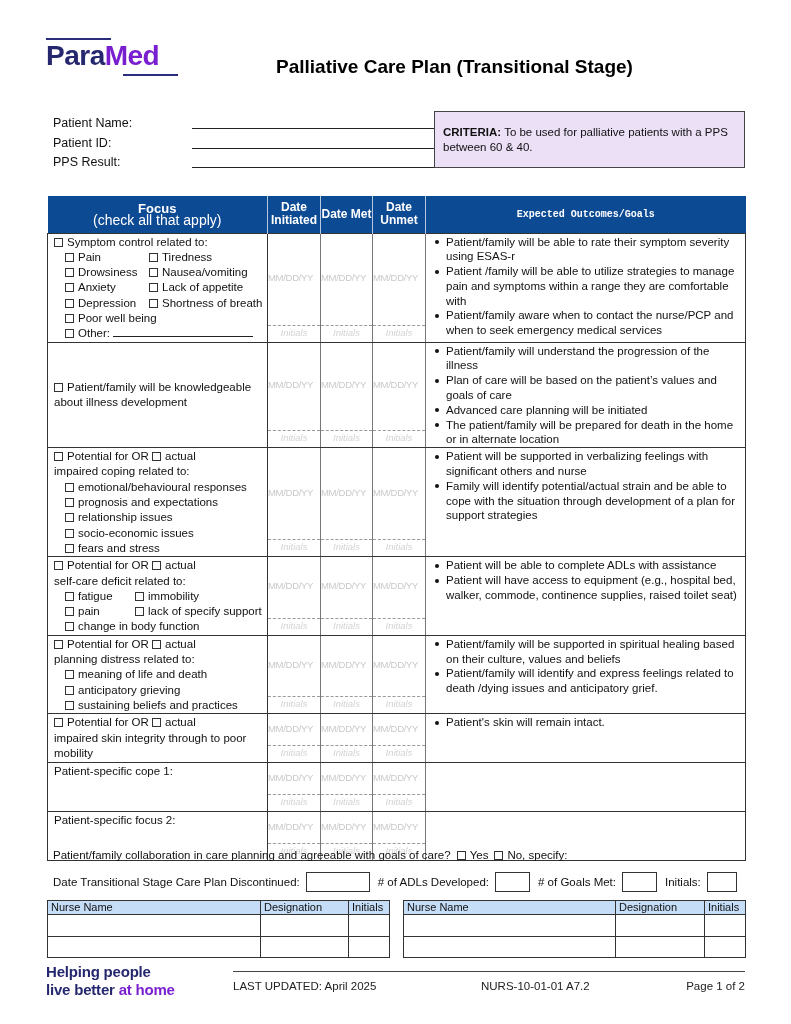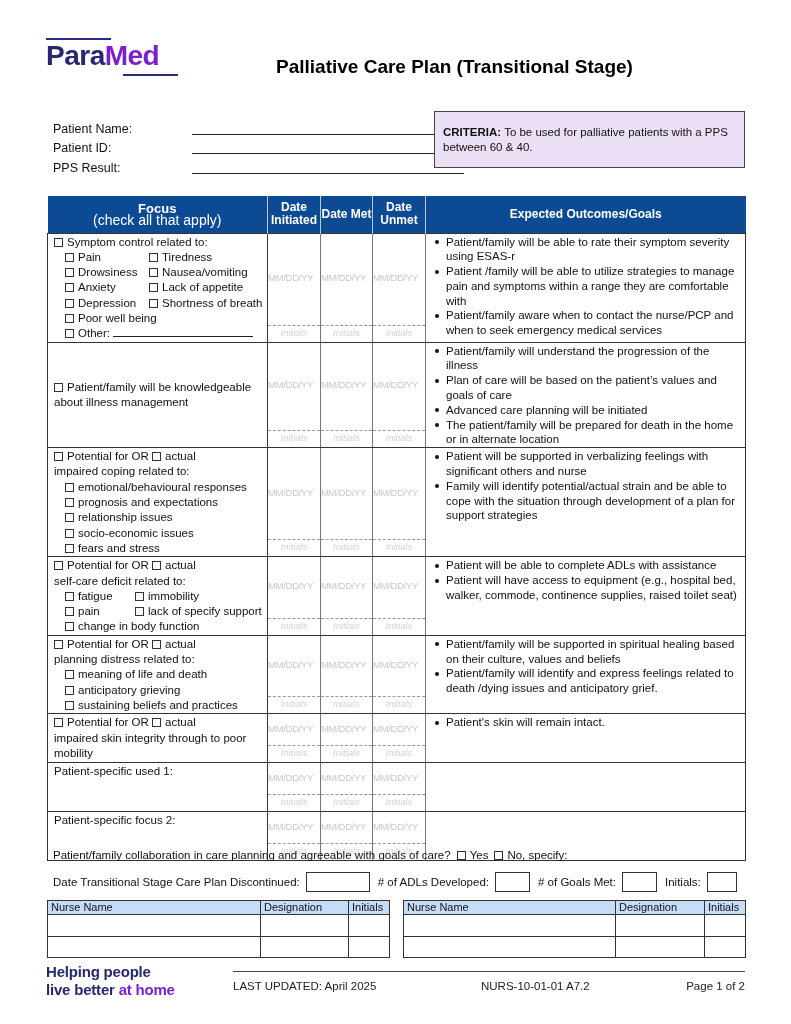--- a/index.html
+++ b/index.html
@@ -9,33 +9,33 @@
   .logo { position: absolute; left: 46px; top: 36px; width: 132px; height: 42px; }
   .logo .topline { position: absolute; left: 0; top: 2px; width: 65px; height: 2px; background: #2b2d7c; }
   .logo .word { position: absolute; left: 0; top: 4px; font-size: 28px; font-weight: bold; letter-spacing: -0.5px; line-height: 32px; }
   .logo .para { color: #26286f; }
   .logo .med { color: #7a1fd0; margin-top: 45px; }
   .logo .botline { position: absolute; left: 77px; top: 38px; width: 55px; height: 2px; background: #2b2d7c; }
 
   .doc-title { position: absolute; left: 276px; top: 56px; font-size: 19px; font-weight: bold; color: #000; }
 
   .patient-info { position: absolute; left: 53px; top: 116px; }
-  .pi-row { display: flex; align-items: flex-end; height: 19.5px; gap: 47px; }
+  .pi-row { display: flex; align-items: flex-start; height: 19.5px; gap: 47px; }
   .pi-label { width: 92px; font-size: 12.5px; }
   .pi-line { width: 272px; border-bottom: 1.3px solid #222; height: 13px; margin-bottom: 1px; }
 
   .criteria { position: absolute; left: 434px; top: 111px; width: 311px; height: 57px; background: #ece0f7; border: 1.3px solid #444; padding: 13px 8px 0 8px; font-size: 11.5px; line-height: 15px; }
   .criteria b { font-weight: bold; }
 
   table.main { position: absolute; left: 47px; top: 196px; width: 698px; border-collapse: collapse; table-layout: fixed; }
   table.main th { background: #0d4a94; color: #fff; font-weight: bold; border-left: 1px solid #b7c7de; vertical-align: middle; text-align: center; height: 37px; font-size: 12px; line-height: 13px; }
   table.main th:first-child { border-left: none; }
   table.main th .sub { font-size: 14px; font-weight: normal; display: block; line-height: 11px; }
   table.main th.focus-h { font-size: 13px; }
-  table.main th.goals-h { font-size: 12px; }
+  table.main th.goals-h { font-size: 10px; font-family: Liberation Mono, monospace; }
   table.main td { border: 1px solid #333; vertical-align: top; }
   table.main td.datecell { border-left: 1px solid #777; border-right: 1px solid #777; padding: 0; position: relative; }
   .dc-wrap { position: absolute; left: 0; top: 0; right: 0; bottom: 0; }
   .dc-date { position: absolute; left: 0; right: 0; text-align: left; color: #c9c9c9; font-size: 9.5px; letter-spacing: -0.3px; }
   .dc-sep { position: absolute; left: 0; right: 0; border-top: 1px dashed #9a9a9a; }
   .dc-init { position: absolute; left: 0; right: 0; text-align: center; color: #d3d3d3; font-size: 9.5px; font-style: italic; }
 
   td.focus { padding: 1px 4px 0 6px; font-size: 11.5px; line-height: 15.3px; }
   .cb { display: inline-block; width: 9px; height: 9px; border: 1px solid #333; vertical-align: -1px; margin-right: 4px; }
   .ind { padding-left: 11px; }
@@ -160,21 +160,21 @@
           <ul class="g">
             <li>Patient/family will be able to rate their symptom severity using ESAS-r</li>
             <li>Patient /family will be able to utilize strategies to manage pain and symptoms within a range they are comfortable with</li>
             <li>Patient/family aware when to contact the nurse/PCP and when to seek emergency medical services</li>
           </ul>
         </td>
     </tr>
 
     <tr style="height:105px">
       <td class="focus" style="vertical-align:middle">
-        <div><span class="cb"></span><span>Patient/family will be knowledgeable about illness management</span></div>
+        <div><span class="cb"></span><span>Patient/family will be knowledgeable about illness development</span></div>
       </td>
       <td class="datecell">
           <div class="dc-wrap">
             <div class="dc-date" style="top: 36.7891px;">MM/DD/YY</div>
             <div class="dc-sep" style="top: 87.5781px;"></div>
             <div class="dc-init" style="top: 89.5781px;">Initials</div>
           </div>
         </td>
       <td class="datecell">
           <div class="dc-wrap">
@@ -347,21 +347,21 @@
         </td>
       <td class="goals">
           <ul class="g">
             <li>Patient's skin will remain intact.</li>
           </ul>
         </td>
     </tr>
 
     <tr style="height:49px">
       <td class="focus">
-        <div>Patient-specific used 1:</div>
+        <div>Patient-specific cope 1:</div>
       </td>
       <td class="datecell">
           <div class="dc-wrap">
             <div class="dc-date" style="top: 8.5px;">MM/DD/YY</div>
             <div class="dc-sep" style="top: 31px;"></div>
             <div class="dc-init" style="top: 33px;">Initials</div>
           </div>
         </td>
       <td class="datecell">
           <div class="dc-wrap">

